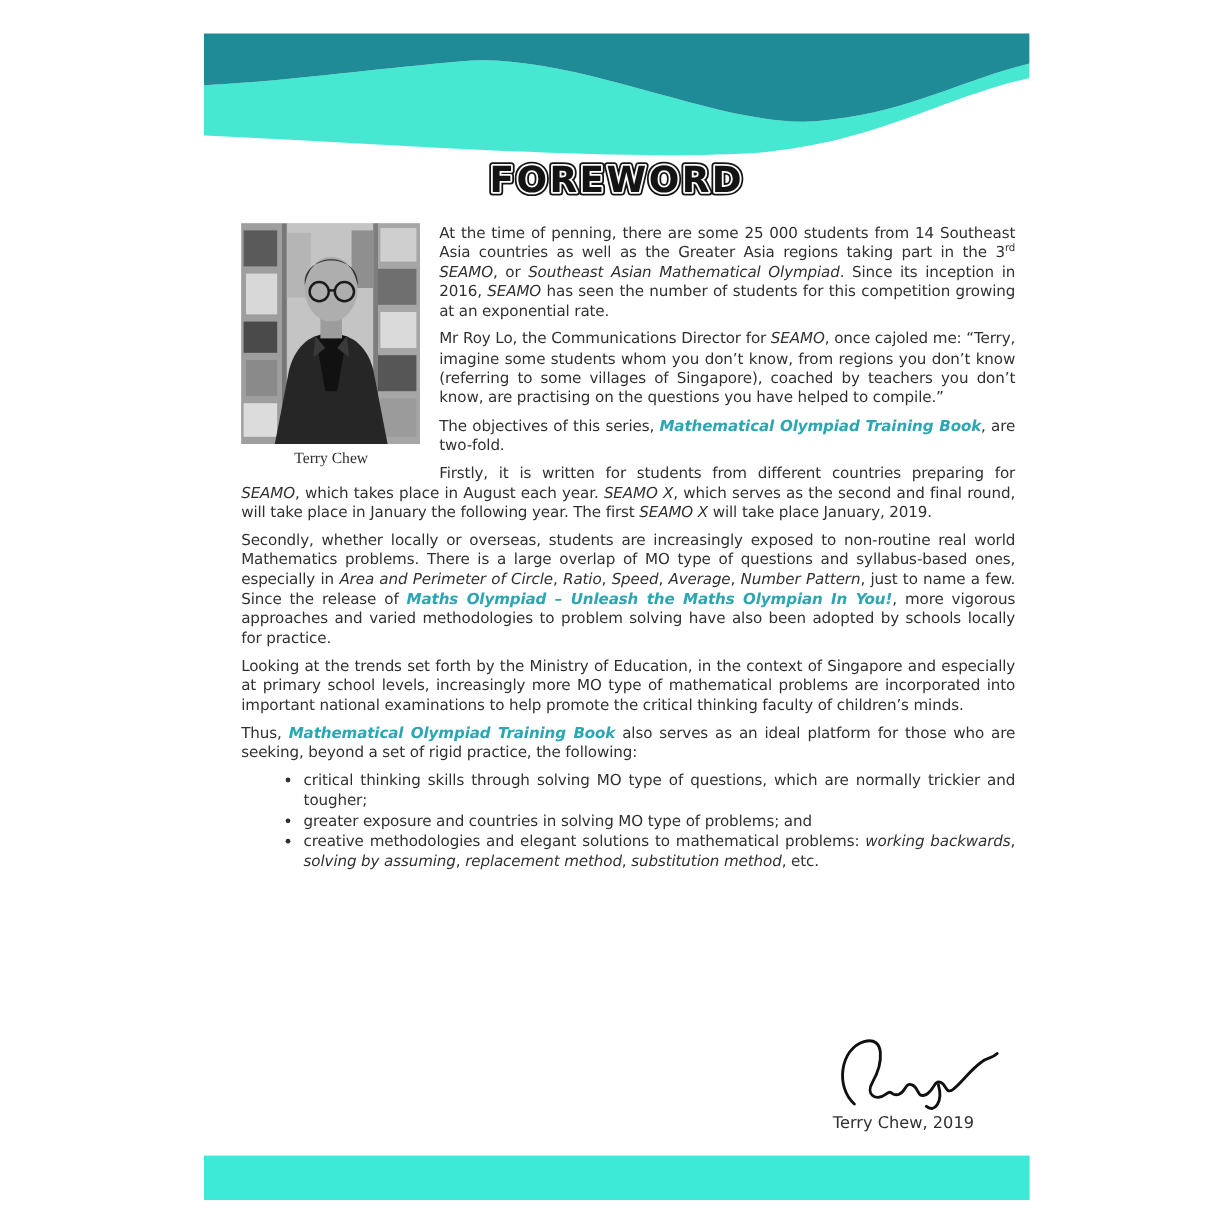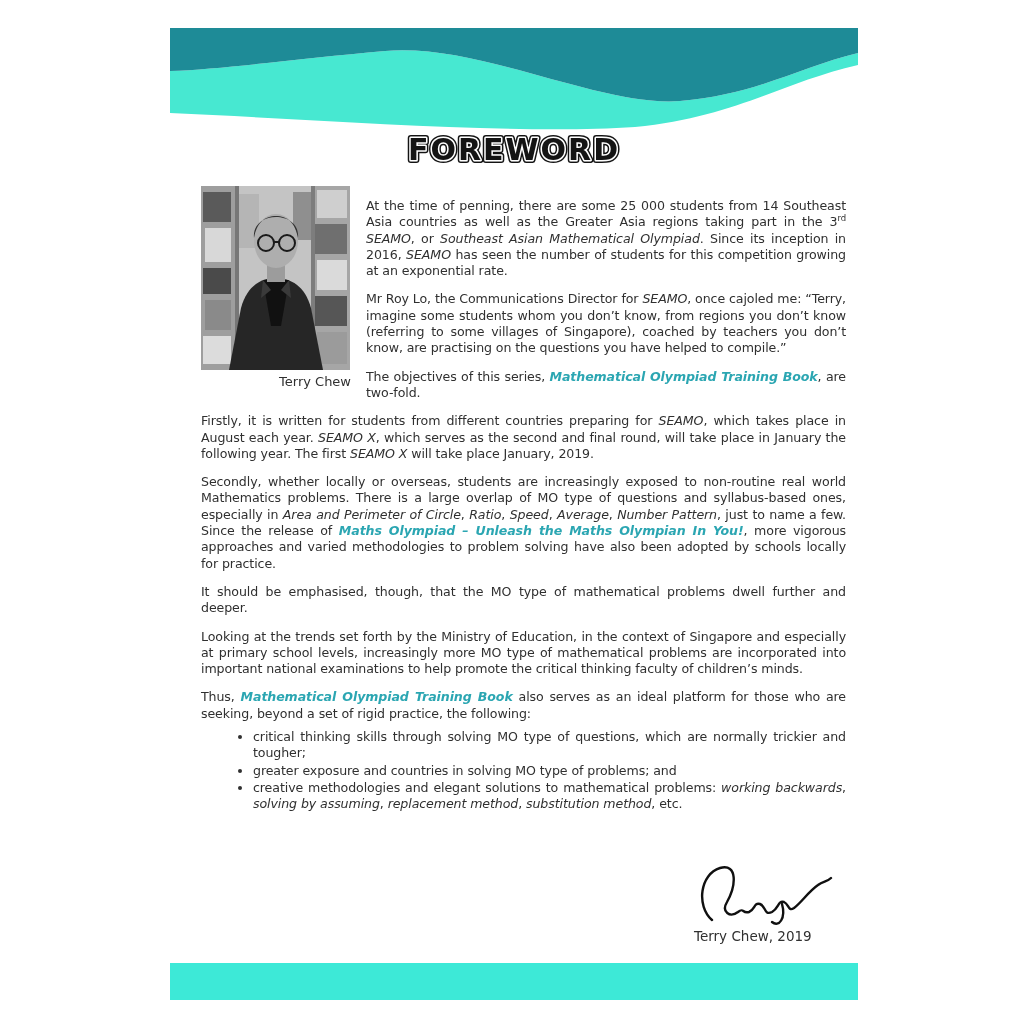--- a/index.html
+++ b/index.html
@@ -12,22 +12,22 @@
   .title-svg{position:absolute;left:170px;top:126px;}
   .title-svg text{font-family:"DejaVu Sans","Liberation Sans",sans-serif;font-weight:bold;
         font-size:30px;letter-spacing:2px;}
   .t-outer{fill:none;stroke:#141414;stroke-width:6;stroke-linejoin:round;}
   .t-mid{fill:none;stroke:#ffffff;stroke-width:3;stroke-linejoin:round;}
   .t-fill{fill:#141414;}
   .fill-dark{fill:var(--dark-teal);}
   .fill-mint{fill:var(--mint);}
   .content{position:absolute;left:201px;top:186px;width:645px;font-size:12.6px;
         line-height:16.3px;text-align:justify;letter-spacing:-0.1px;}
-  .content p{margin:12px 0 7px 0;}
-  .photo-fig{float:left;width:150px;margin:2px 15px 3px 5px;text-align:right;}
+  .content p{margin:0 0 7px 0;}
+  .photo-fig{float:left;width:150px;margin:2px 15px 3px 5px;text-align:center;font-family:Liberation Serif, serif;}
   .photo-svg{display:block;width:149px;height:184px;background:#c9c9c9;}
   .caption{font-size:13px;margin-top:4px;letter-spacing:0;}
   ul.points{margin:2px 0 7px 0;padding-left:37px;}
   ul.points li{margin:0 0 1px 15px;}
   .seg-i{font-style:italic;}
   .seg-b{font-style:italic;font-weight:bold;color:var(--accent);}
   .seg-sup{font-size:8.5px;vertical-align:super;line-height:0;}
   .sig-block{position:absolute;right:178px;top:860px;text-align:left;}
   .sig-svg{display:block;margin-left:auto;margin-right:12px;}
   .signoff{font-size:13.5px;margin-top:0;letter-spacing:0;}
@@ -84,21 +84,20 @@
         <line x1="73" y1="56" x2="78" y2="56" stroke="#1a1a1a" stroke-width="2"></line>
       </svg>
       <figcaption class="caption">Terry Chew</figcaption>
     </figure>
 
     <p><span>At the time of penning, there are some 25 000 students from 14 Southeast Asia countries as well as the Greater Asia regions taking part in the 3</span><span class="seg-sup">rd</span><span> </span><span class="seg-i">SEAMO</span><span>, or </span><span class="seg-i">Southeast Asian Mathematical Olympiad</span><span>. Since its inception in 2016, </span><span class="seg-i">SEAMO</span><span> has seen the number of students for this competition growing at an exponential rate.</span></p>
     <p><span>Mr Roy Lo, the Communications Director for </span><span class="seg-i">SEAMO</span><span>, once cajoled me: “Terry, imagine some students whom you don’t know, from regions you don’t know (referring to some villages of Singapore), coached by teachers you don’t know, are practising on the questions you have helped to compile.”</span></p>
     <p><span>The objectives of this series, </span><span class="seg-b">Mathematical Olympiad Training Book</span><span>, are two-fold.</span></p>
     <p><span>Firstly, it is written for students from different countries preparing for </span><span class="seg-i">SEAMO</span><span>, which takes place in August each year. </span><span class="seg-i">SEAMO X</span><span>, which serves as the second and final round, will take place in January the following year. The first </span><span class="seg-i">SEAMO X</span><span> will take place January, 2019.</span></p>
     <p><span>Secondly, whether locally or overseas, students are increasingly exposed to non-routine real world Mathematics problems. There is a large overlap of MO type of questions and syllabus-based ones, especially in </span><span class="seg-i">Area and Perimeter of Circle</span><span>, </span><span class="seg-i">Ratio</span><span>, </span><span class="seg-i">Speed</span><span>, </span><span class="seg-i">Average</span><span>, </span><span class="seg-i">Number Pattern</span><span>, just to name a few. Since the release of </span><span class="seg-b">Maths Olympiad – Unleash the Maths Olympian In You!</span><span>, more vigorous approaches and varied methodologies to problem solving have also been adopted by schools locally for practice.</span></p>
-    <p><span>It should be emphasised, though, that the MO type of mathematical problems dwell further and deeper.</span></p>
     <p><span>Looking at the trends set forth by the Ministry of Education, in the context of Singapore and especially at primary school levels, increasingly more MO type of mathematical problems are incorporated into important national examinations to help promote the critical thinking faculty of children’s minds.</span></p>
     <p><span>Thus, </span><span class="seg-b">Mathematical Olympiad Training Book</span><span> also serves as an ideal platform for those who are seeking, beyond a set of rigid practice, the following:</span></p>
 
     <ul class="points">
       <li><span>critical thinking skills through solving MO type of questions, which are normally trickier and tougher;</span></li>
       <li><span>greater exposure and countries in solving MO type of problems; and</span></li>
       <li><span>creative methodologies and elegant solutions to mathematical problems: </span><span class="seg-i">working backwards</span><span>, </span><span class="seg-i">solving by assuming</span><span>, </span><span class="seg-i">replacement method</span><span>, </span><span class="seg-i">substitution method</span><span>, etc.</span></li>
     </ul>
 
   </div>

